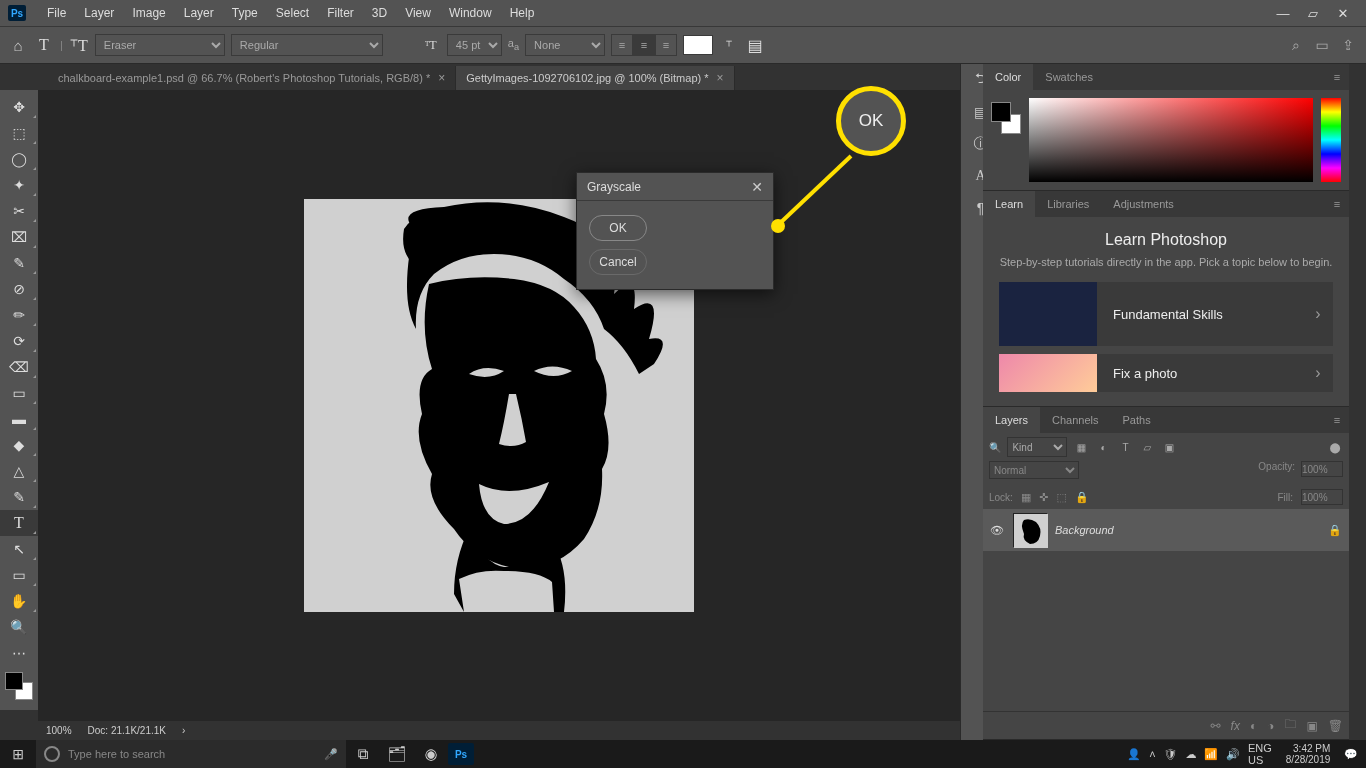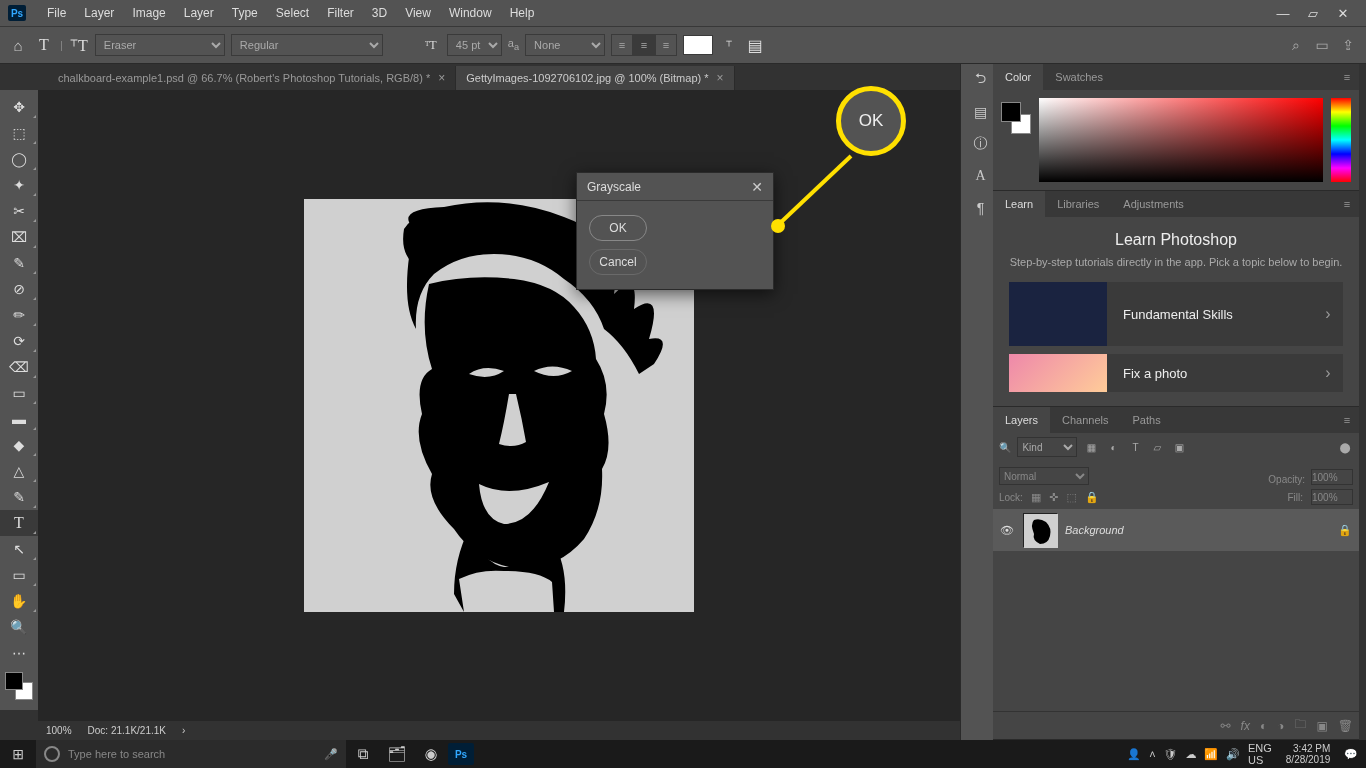--- a/index.html
+++ b/index.html
@@ -45,21 +45,21 @@
 .portrait { position:absolute; inset:0; }
 
 
 .statusbar { position:absolute; left:38px; bottom:28px; right:406px; height:20px; background:#323232; display:flex; align-items:center; font-size:10px; color:#ccc; padding:0 8px; gap:16px; border-top:1px solid #262626;}
 
 
 .rstrip { position:absolute; right:366px; top:64px; width:40px; bottom:28px; background:#535353; border-left:1px solid #2a2a2a;}
 .rstrip .sicon { height:32px; display:flex; align-items:center; justify-content:center; color:#ccc; font-size:14px;}
 
 
-.rpanels { position:absolute; right:7px; top:64px; width:366px; bottom:28px; background:#454545; display:flex; flex-direction:column;}
+.rpanels { position:absolute; right:17px; top:64px; width:366px; bottom:28px; background:#454545; display:flex; flex-direction:column;}
 .panel { border-bottom:1px solid #2a2a2a;}
 .panel-tabs { height:26px; display:flex; align-items:center; background:#383838; font-size:11px;}
 .panel-tab { padding:0 12px; height:100%; display:flex; align-items:center; color:#999;}
 .panel-tab.active { background:#454545; color:#ddd;}
 .panel-menu { margin-left:auto; width:24px; text-align:center; color:#999;}
 
 
 .color-body{ height:100px; display:flex; padding:8px; gap:8px; }
 .color-picker{ flex:1; background:linear-gradient(to bottom, rgba(0,0,0,0), #000), linear-gradient(to right,#fff,#f00); position:relative;}
 .hue-strip{ width:20px; background:linear-gradient(to bottom,#f00,#ff0,#0f0,#0ff,#00f,#f0f,#f00);}
@@ -75,21 +75,21 @@
 .learn-thumb{ width:98px; height:100%; background:#1a2340;}
 .learn-thumb.photo{ background:linear-gradient(135deg,#e8a,#fc9);}
 .learn-label{ flex:1; padding-left:16px; font-size:13px; color:#eee;}
 .learn-chev{ width:30px; color:#999; font-size:16px; text-align:center;}
 
 
 .layers-body{ flex:1; display:flex; flex-direction:column;}
 .layers-filter{ height:28px; display:flex; align-items:center; padding:0 6px; gap:6px; font-size:10px; color:#aaa;}
 .layers-filter select{ background:#454545; color:#aaa; border:1px solid #333; font-size:10px; height:20px; width:60px;}
 .layers-filter .ficon{ width:16px; text-align:center;}
-.layers-row2{ height:24px; display:flex; align-items:flex-end; padding:0 6px; gap:6px; font-size:10px; color:#888;}
+.layers-row2{ height:24px; display:flex; align-items:flex-start; padding:0 6px; gap:6px; font-size:10px; color:#888;}
 .layers-row2 select{ background:#454545; color:#888; border:1px solid #333; font-size:10px; height:18px; width:90px;}
 .layers-row2 .lbl{font-size:10px;}
 .layers-row2 input{ width:42px; background:#454545; border:1px solid #333; color:#888; font-size:10px; height:16px;}
 .layers-lock{ height:24px; display:flex; align-items:center; padding:0 6px; gap:8px; font-size:10px; color:#888;}
 .layers-lock .licon{font-size:11px;}
 .layer-item{ height:42px; background:#5a5a5a; display:flex; align-items:center; padding:0 6px; gap:8px; font-size:11px; color:#ddd;}
 .layer-eye{ width:16px; text-align:center;}
 .layer-thumb{ width:34px; height:34px; background:#d0d0d0; border:1px solid #222;}
 .layer-name{ flex:1; font-style:italic;}
 .layer-lock{ width:16px; text-align:center; color:#aaa;}

